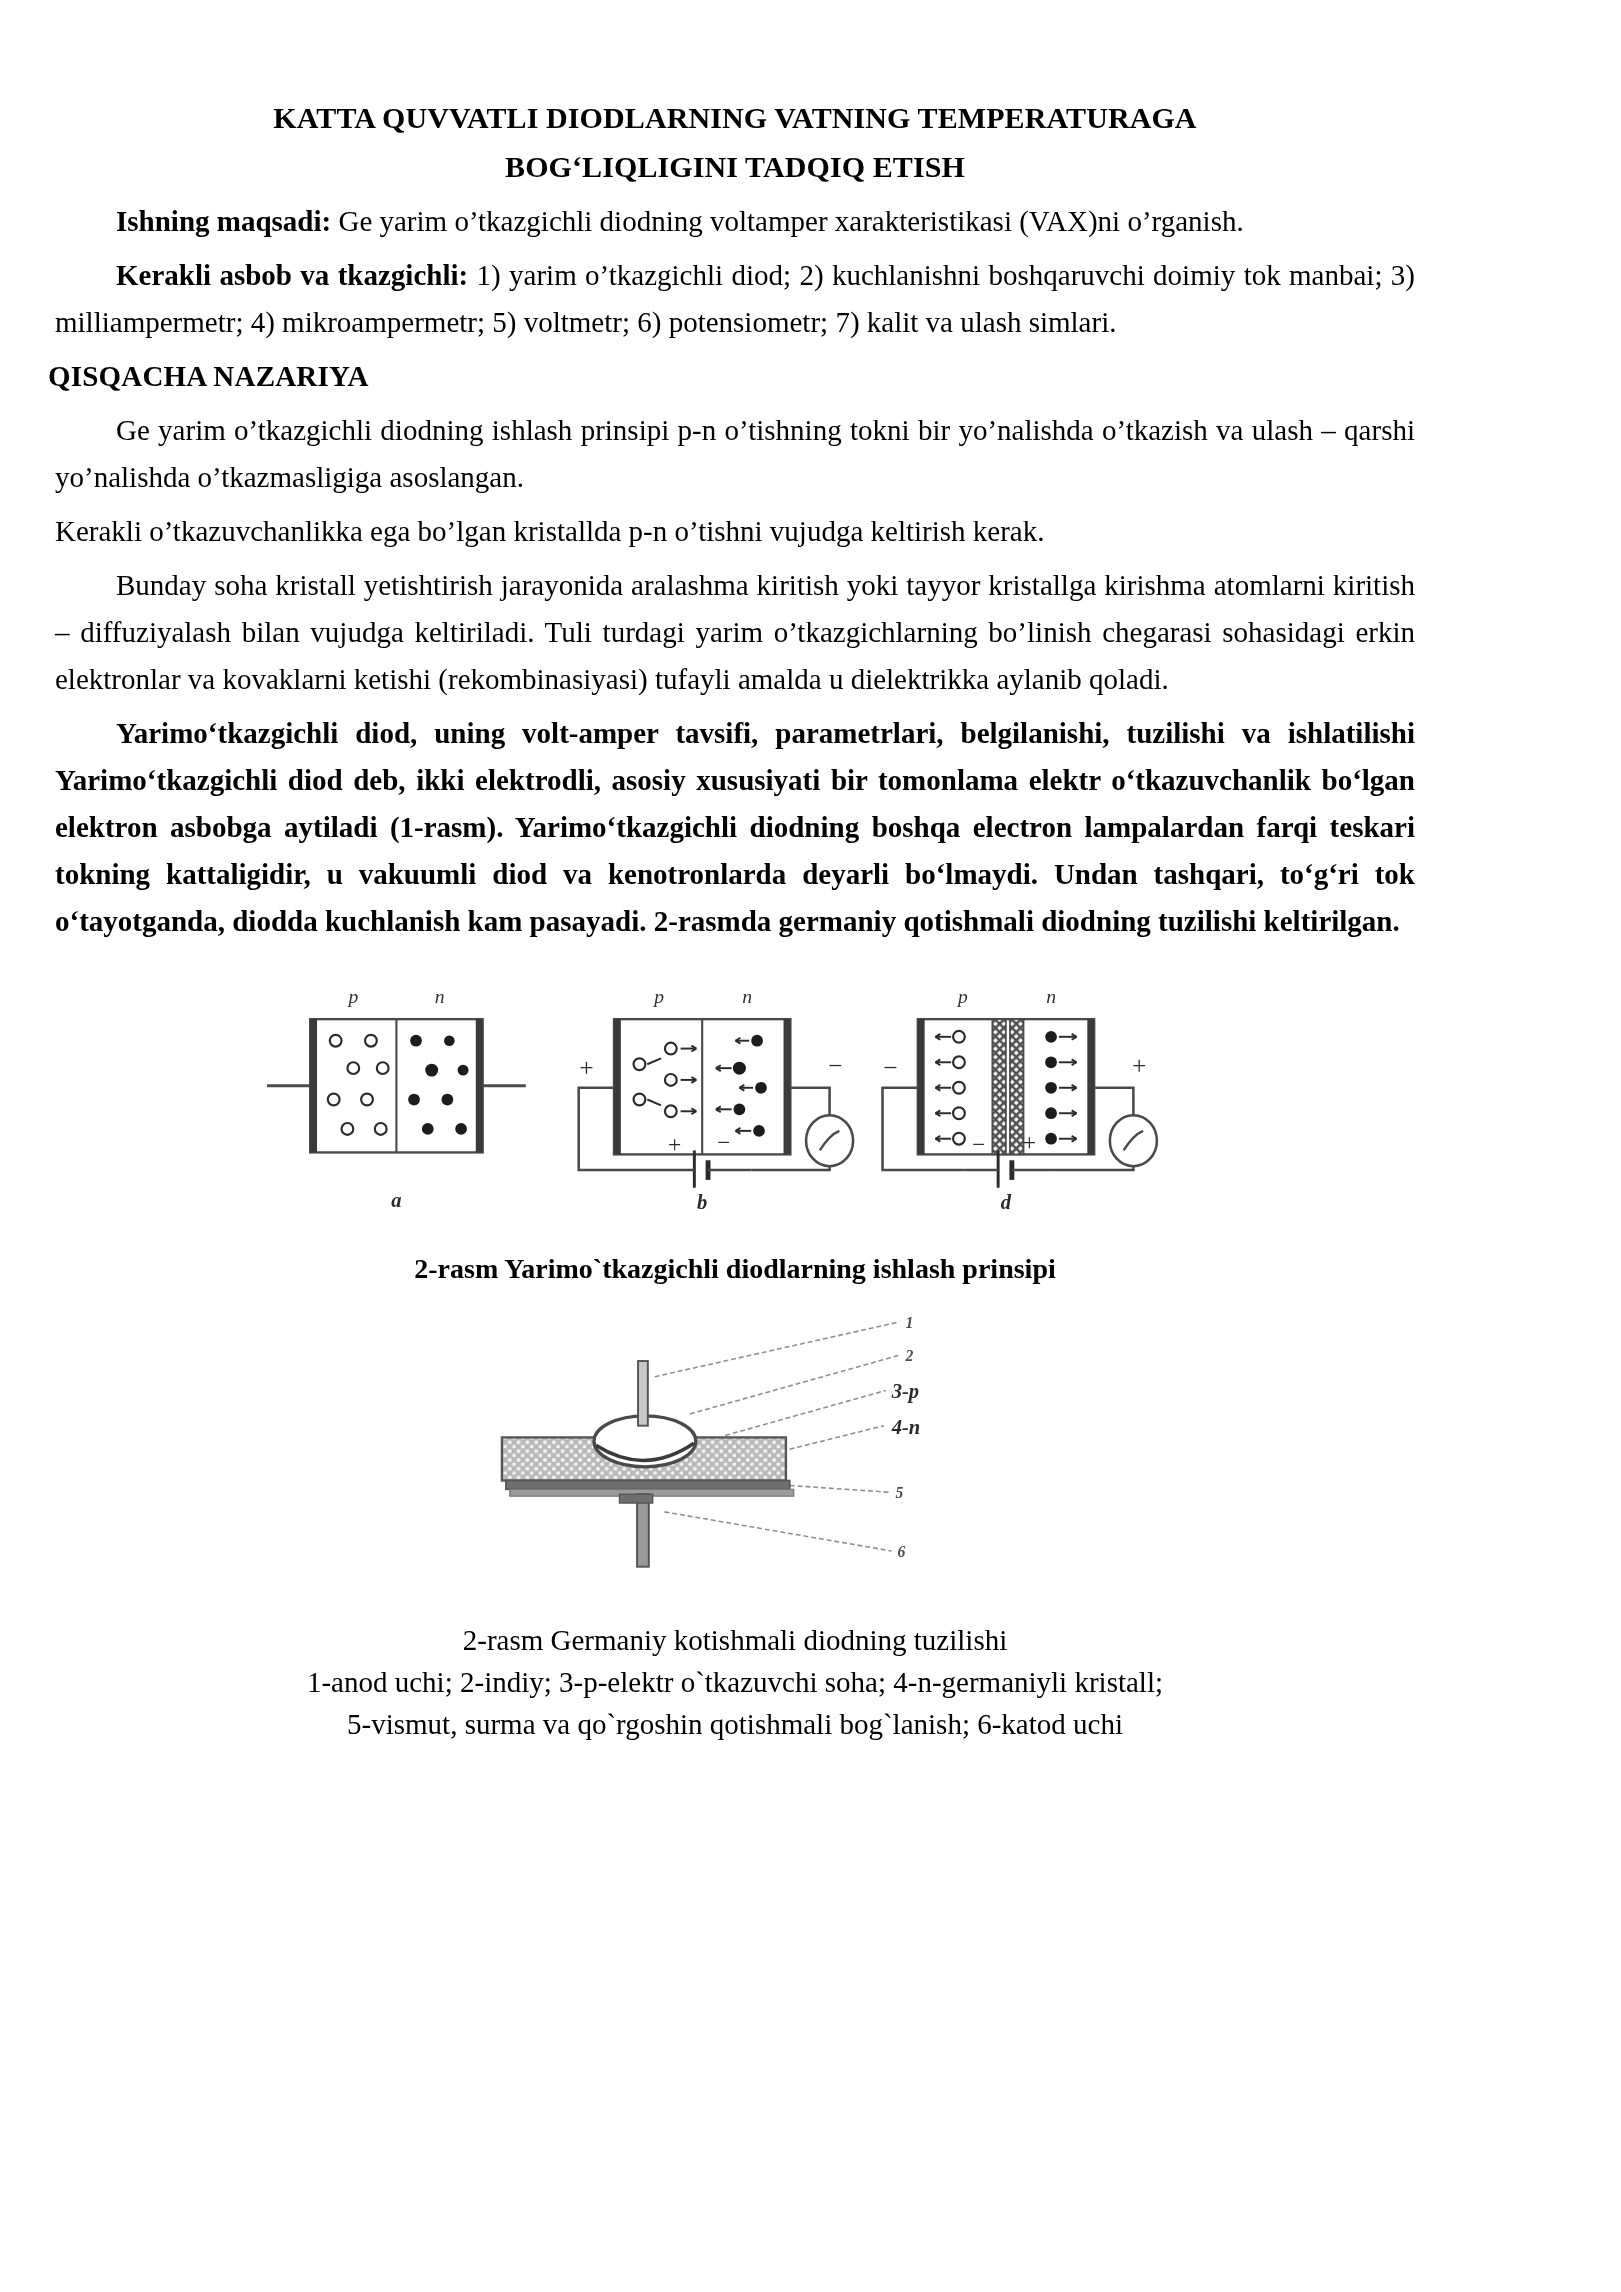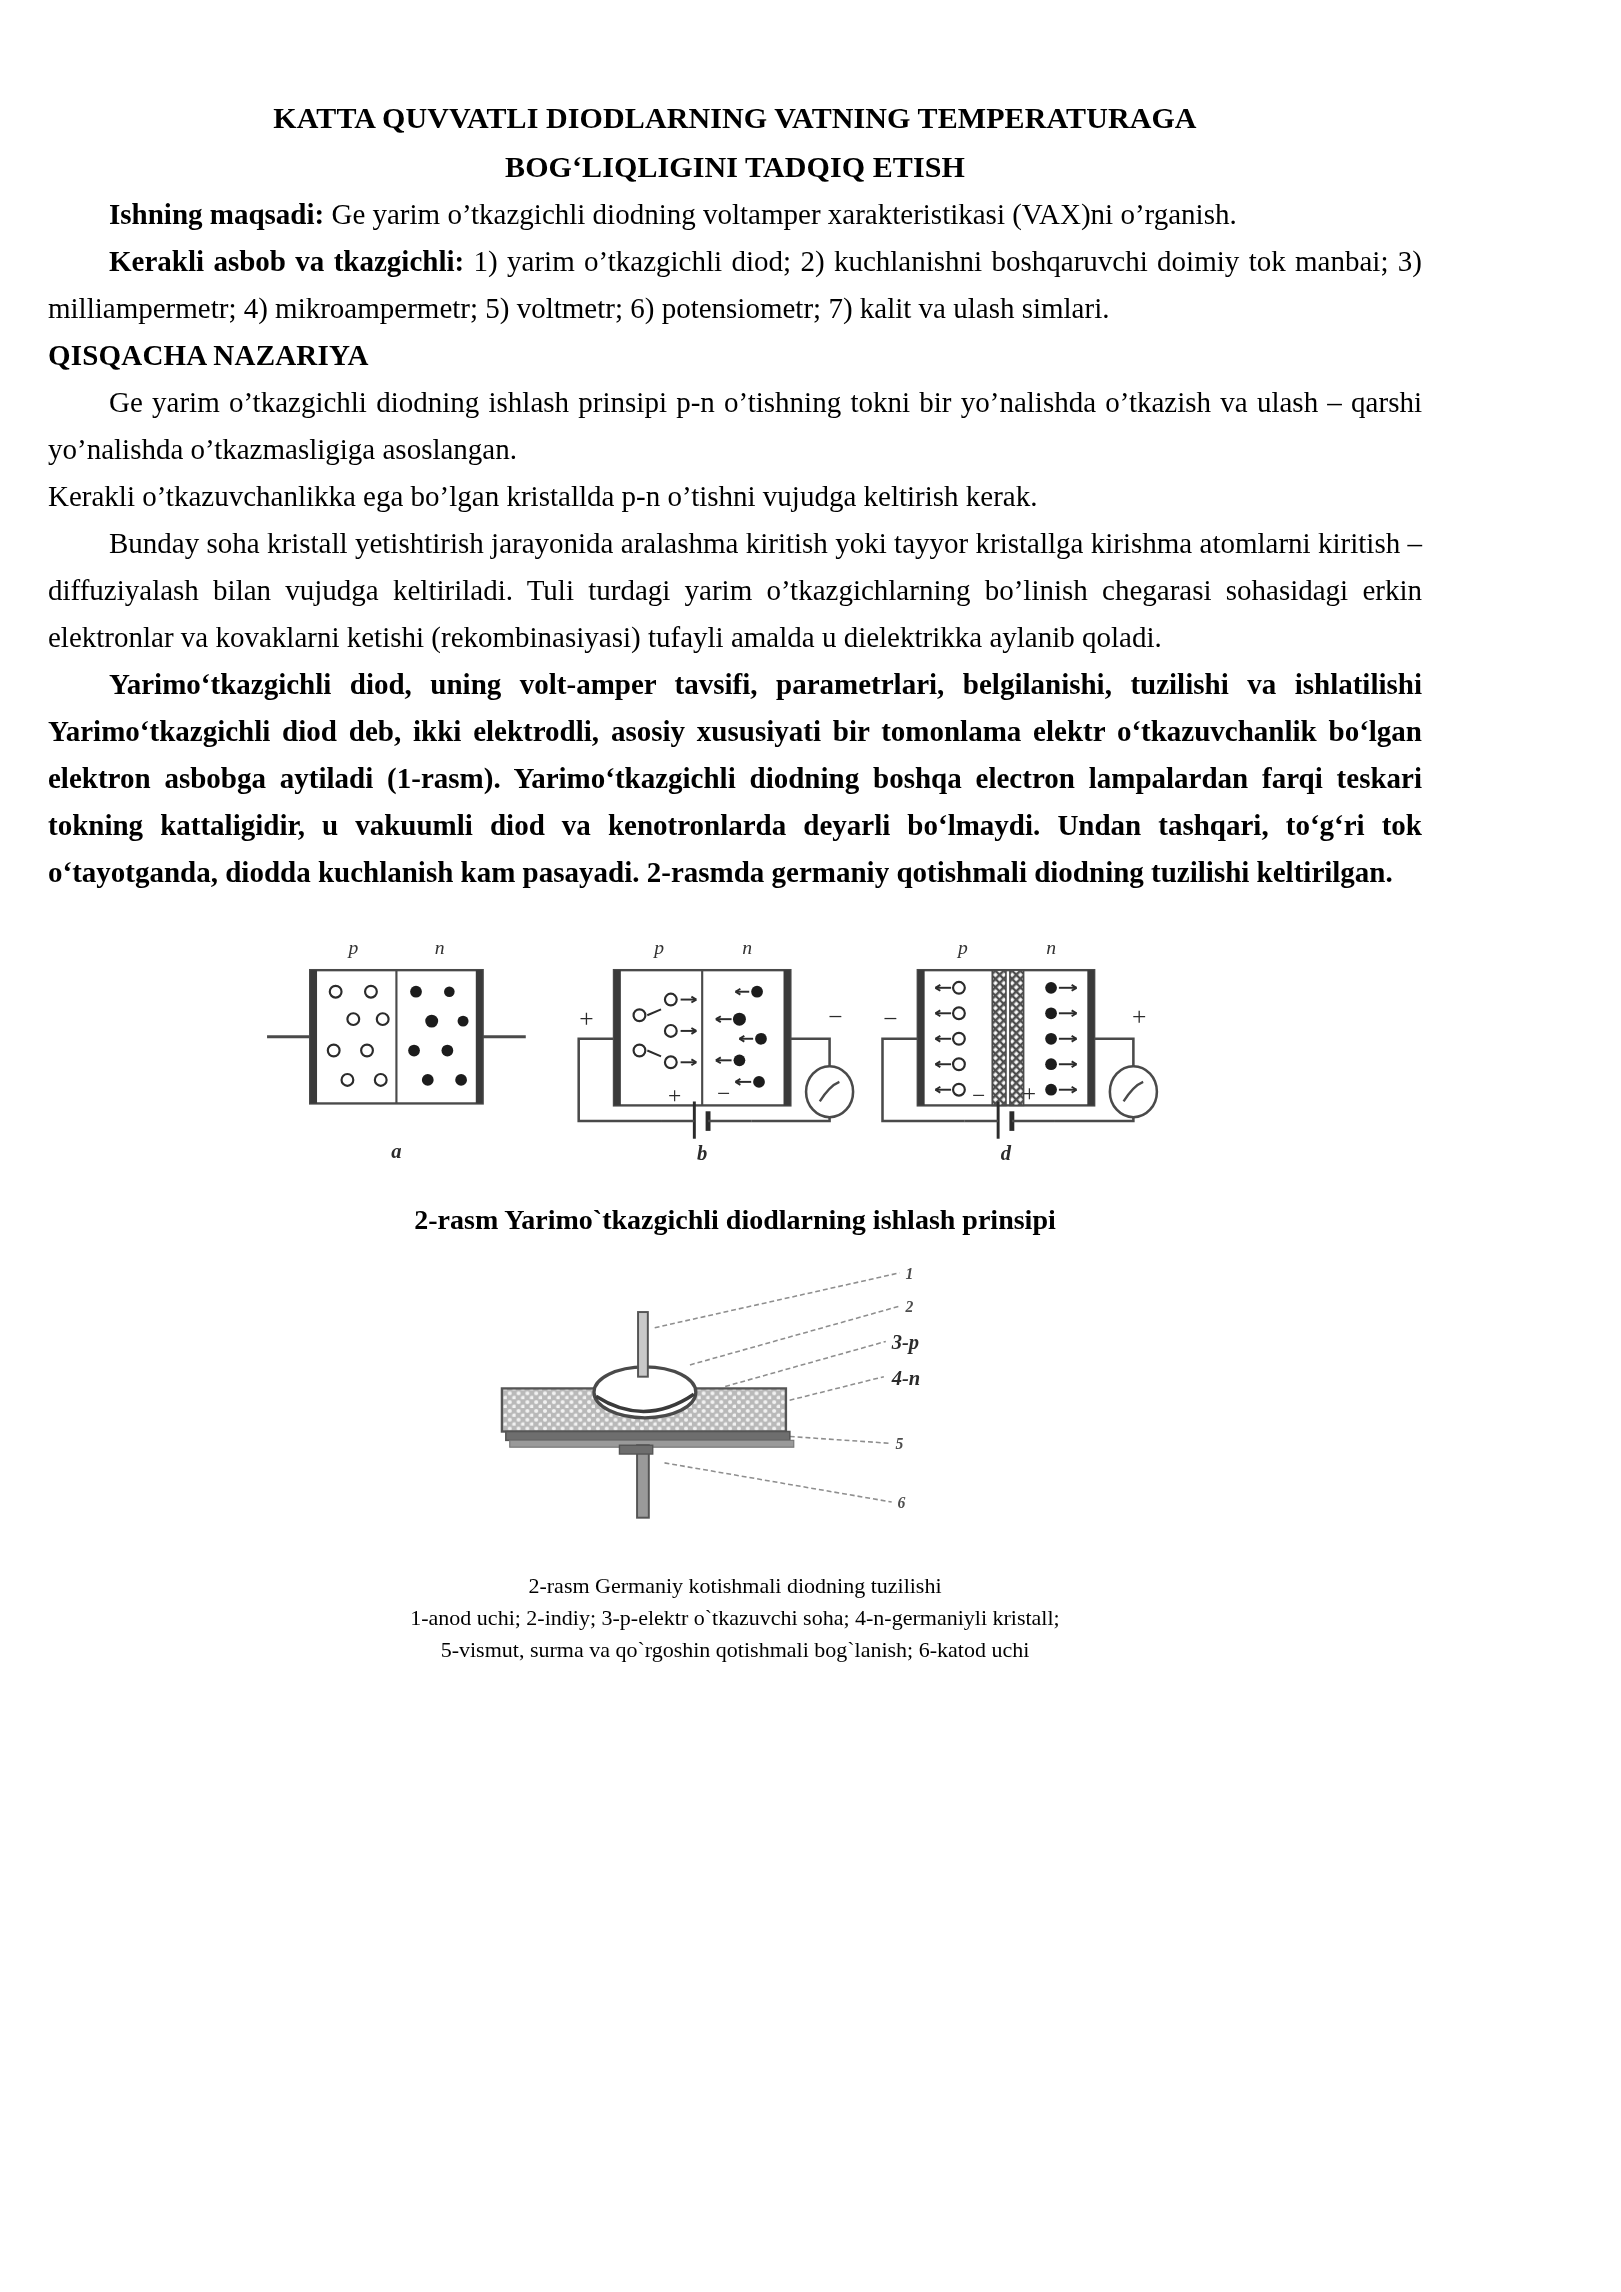--- a/index.html
+++ b/index.html
@@ -25,21 +25,21 @@
     text-align: center;
     margin: 0;
     line-height: 1.62;
     letter-spacing: 0.1px;
   }
   h1.doc-title .ln { display: block; }
 
   p.para {
     font-size: 29px;
     line-height: 1.62;
-    margin: 0;
+    margin: 7px;
     text-align: justify;
     text-justify: inter-word;
     text-indent: 61px;
   }
   p.para.noindent { text-indent: 0; }
   p.para.bold { font-weight: bold; }
   .lead { font-weight: bold; }
 
   h2.section-head {
     font-size: 29px;
@@ -52,21 +52,21 @@
 
   .fig-block { margin: 0; }
   .fig-caption {
     font-size: 28px;
     font-weight: bold;
     text-align: center;
     line-height: 1.5;
     margin: 0;
   }
   .fig-caption-plain {
-    font-size: 22px;
+    font-size: 29px;
     font-weight: normal;
     text-align: center;
     line-height: 1.45;
     margin: 0;
   }
 
   .fig1-wrap {
     display: flex;
     justify-content: center;
     align-items: flex-start;

